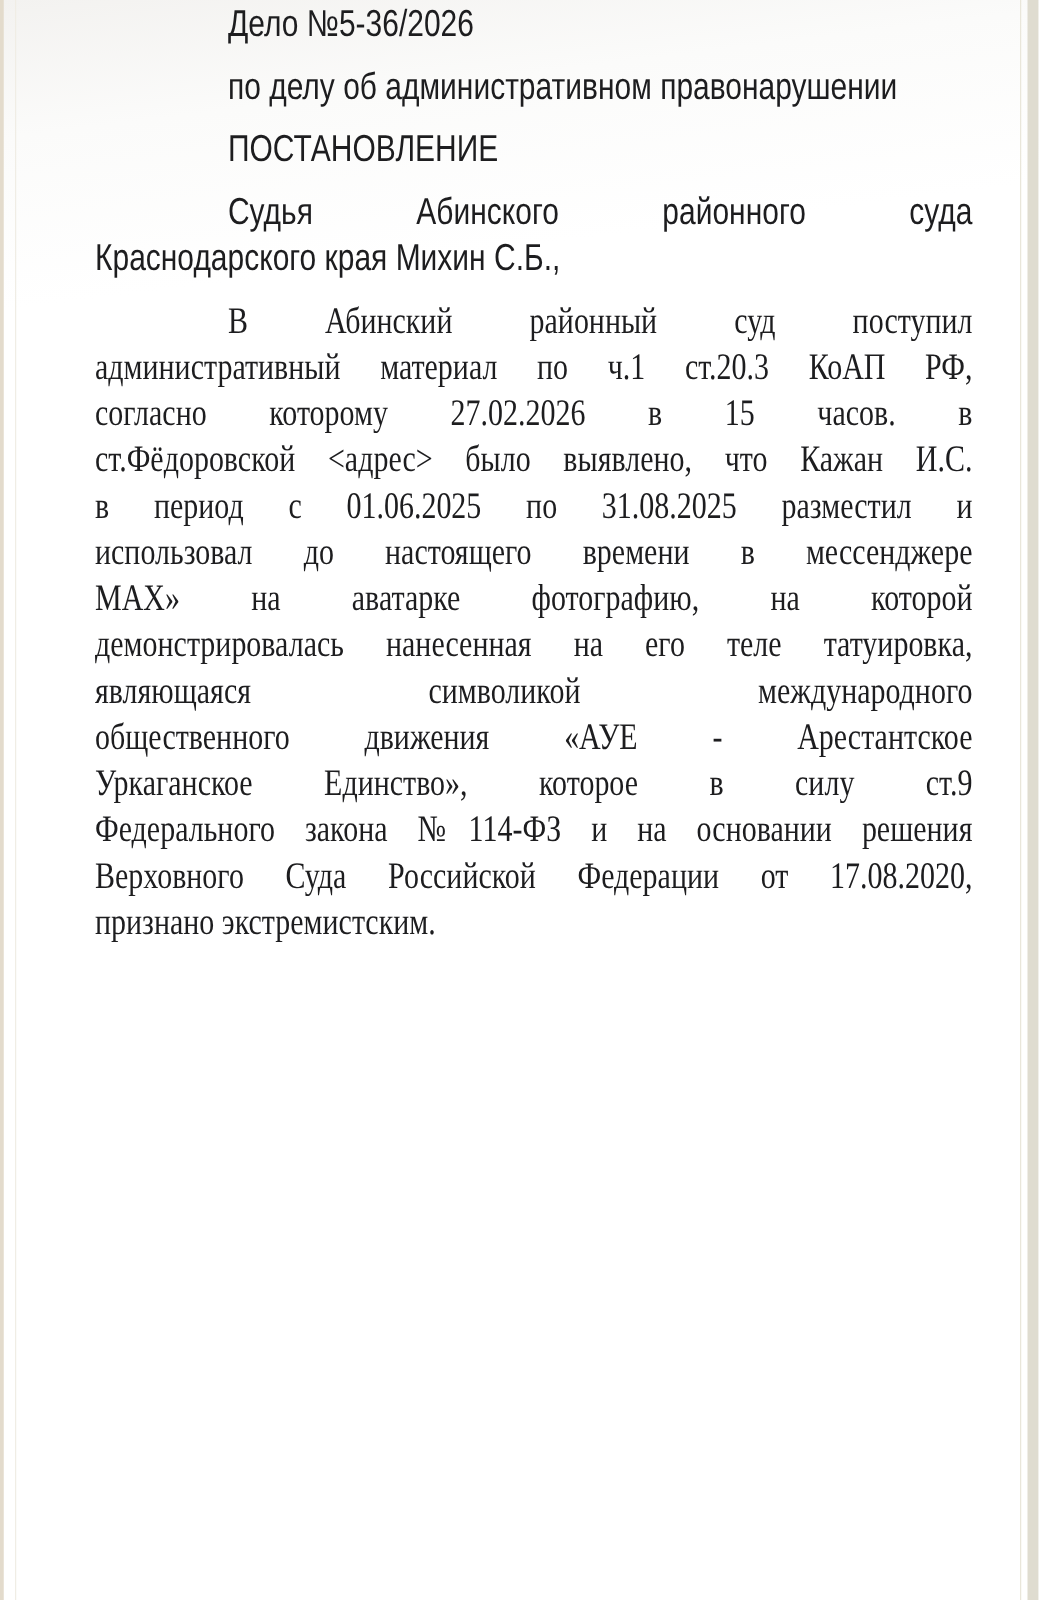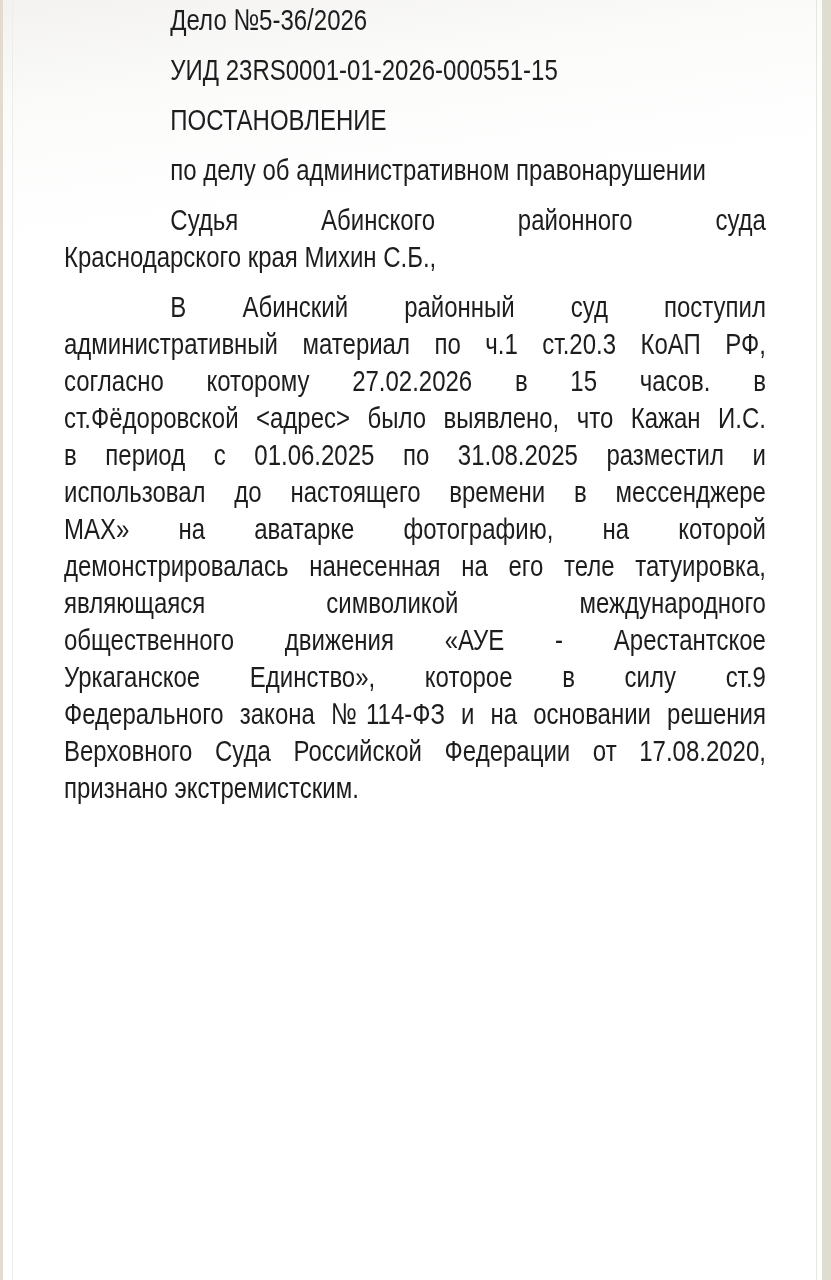--- a/index.html
+++ b/index.html
@@ -34,48 +34,45 @@
     transform: scaleX(0.7995);
     transform-origin: 0 0;
     font-size: 30px;
     line-height: 37px;
     text-align: left;
     white-space: normal;
   }
   .fill { text-align: justify; text-align-last: justify; }
   .ind  { padding-left: 133px; }
   .ctr  { text-align: center; text-align-last: center; }
-  .para { margin-bottom: 13px; }
-  .para:last-child { margin-bottom: 0; }
+  .para { margin-bottom: 13px; margin-left: 12px; }
+  .para:last-child { margin-bottom: 0; font-family: Liberation Serif, serif; }
 </style>
 </head>
 <body>
 
 <div class="page">
   <div class="edge-left"></div>
   <div class="fold-left"></div>
   <div class="fold-right"></div>
   <div class="edge-right"></div>
 
   <div class="content">
 
     <div class="para">
       <div class="ln ind">Дело №5-36/2026</div>
     </div>
 
+
     <div class="para">
-      <div class="ln ind">УИД 23RS0001-01-2026-000551-15</div>
+      <div class="ln ind">по делу об административном правонарушении</div>
     </div>
 
     <div class="para">
       <div class="ln ind">ПОСТАНОВЛЕНИЕ</div>
-    </div>
-
-    <div class="para">
-      <div class="ln ind">по делу об административном правонарушении</div>
     </div>
 
 
     <div class="para">
       <div class="ln ind fill">Судья Абинского районного суда</div>
       <div class="ln">Краснодарского края Михин С.Б.,</div>
     </div>
 
 
 

